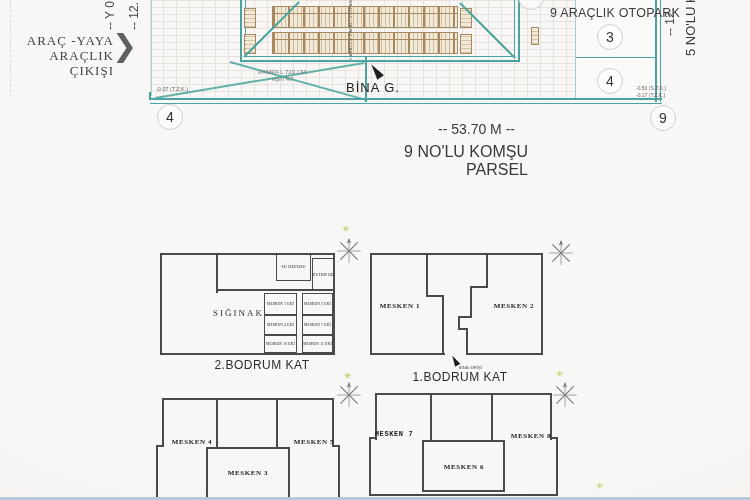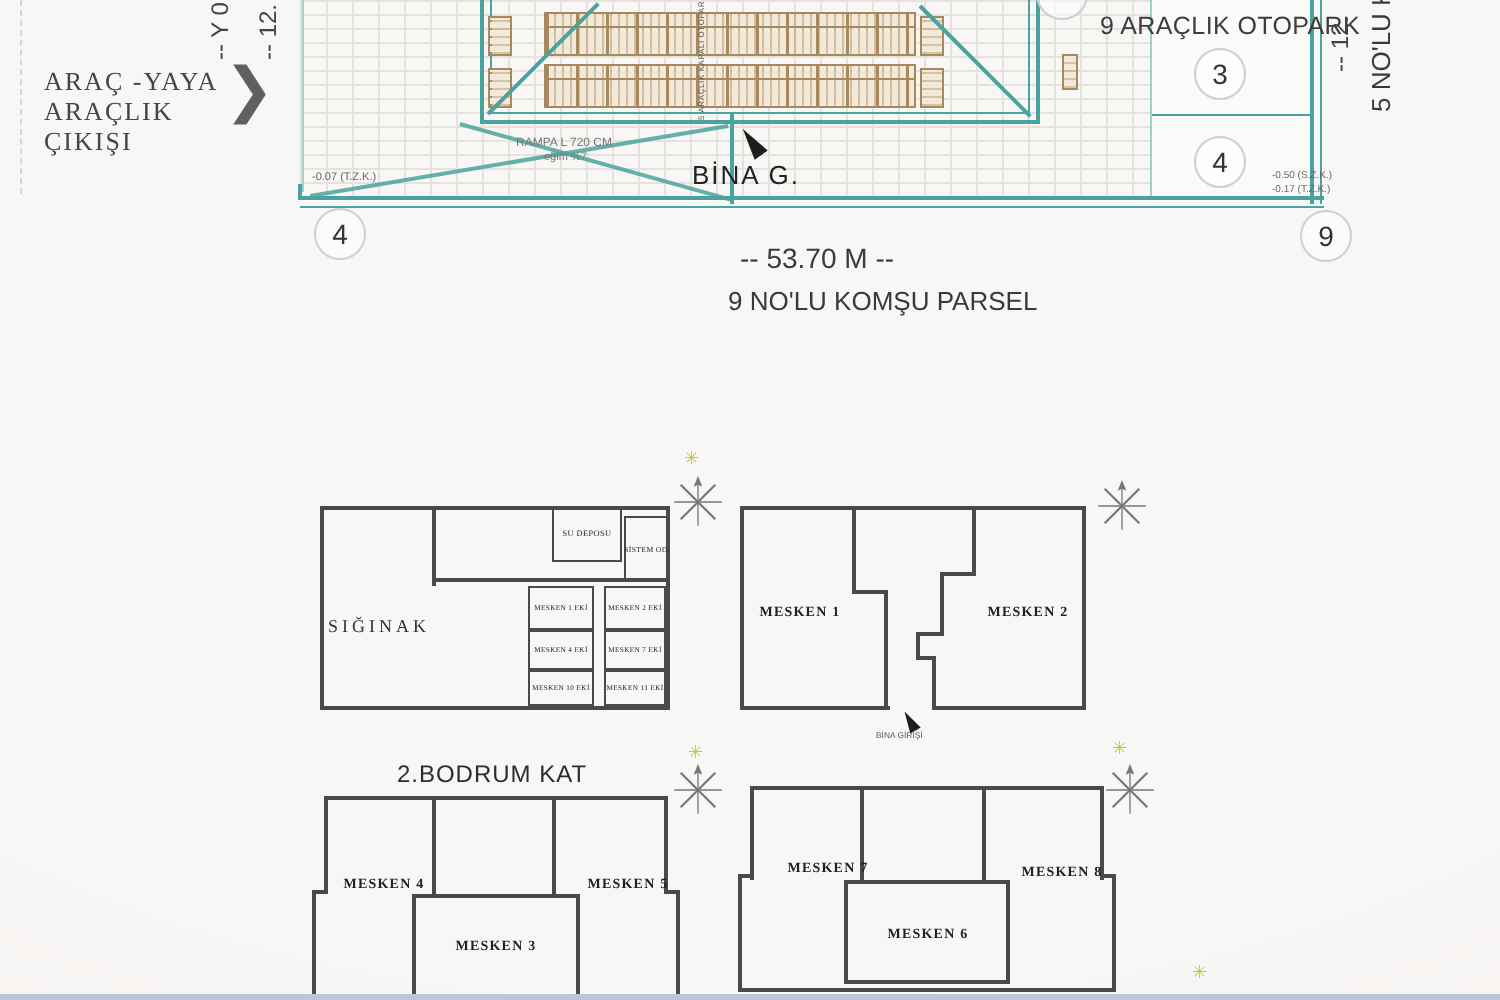--- a/index.html
+++ b/index.html
@@ -12,21 +12,21 @@
     position:relative; width:750px; height:500px; overflow:hidden;
     margin:0 auto;
     background:
       radial-gradient(130% 105% at 50% 42%, rgba(255,255,255,0) 55%, rgba(224,196,196,.28) 100%),
       var(--bg);
     font-family:"Liberation Sans","DejaVu Sans",sans-serif;
     color:var(--txt);
   }
   .abs{ position:absolute; }
   .serif{ font-family:"Liberation Serif","DejaVu Serif",serif; }
-  .ctr{ text-align:left; }
+  .ctr{ text-align:right; }
   .vtext{ writing-mode:vertical-rl; transform:rotate(180deg); white-space:pre; line-height:1; }
   .pre{ white-space:pre; }
 
   
   .brick{
     background-image:
       repeating-linear-gradient(180deg, #e6e3dd 0 1px, transparent 1px 7px),
       repeating-linear-gradient(90deg, rgba(213,209,202,.55) 0 1px, transparent 1px 13px);
   }
   .teal-h{ border-top:2px solid var(--teal); border-bottom:1px solid var(--teal); }
@@ -132,21 +132,21 @@
   <div class="abs" style="left:636px; top:85px; font-size:5px; color:#666;">-0.50 (S.Z.K.)</div>
   <div class="abs" style="left:636px; top:92px; font-size:5px; color:#666;">-0.17 (T.Z.K.)</div>
 
   <div class="abs circle" style="left:157px; top:104px;">4</div>
   <div class="abs circle" style="left:597px; top:24px;">3</div>
   <div class="abs circle" style="left:597px; top:68px;">4</div>
   <div class="abs circle" style="left:650px; top:105px;">9</div>
   <div class="abs circle" style="left:518px; top:-16px;"></div>
 
   <div class="abs ctr" style="left:370px; top:121px; width:145px; font-size:14px; color:#3a3a3a;">-- 53.70 M --</div>
-  <div class="abs ctr" style="left:364px; top:143px; width:180px; font-size:13px; color:#3a3a3a;">9 NO'LU KOMŞU PARSEL</div>
+  <div class="abs ctr" style="left:348px; top:143px; width:180px; font-size:16px; color:#3a3a3a;">9 NO'LU KOMŞU PARSEL</div>
 
   <div class="abs vtext" style="left:104px; top:-34px; height:64px; font-size:12px; color:#444;">-- Y 0</div>
   <div class="abs vtext" style="left:128px; top:-34px; height:64px; font-size:12px; color:#444;">-- 12.</div>
   <div class="abs vtext" style="left:664px; top:-22px; height:58px; font-size:12px; color:#444;">-- 12.</div>
   <div class="abs vtext" style="left:684px; top:-24px; height:80px; font-size:13px; color:#3a3a3a;">5 NO'LU KOM</div>
 
 
   <div class="abs wall" style="left:160px; top:253px; width:175px; height:102px;"></div>
   <div class="abs wl" style="left:216px; top:253px; width:2px; height:40px;"></div>
   <div class="abs wl" style="left:216px; top:289px; width:119px; height:2px;"></div>
@@ -172,40 +172,41 @@
     <span class="tinylbl">MESKEN 2 EKİ</span>
     </div>
   <div class="abs cell" style="left:302px; top:315px; width:31px; height:20px;">
     <span class="tinylbl">MESKEN 7 EKİ</span>
     </div>
   <div class="abs cell" style="left:302px; top:335px; width:31px; height:18px;">
     <span class="tinylbl">MESKEN 11 EKİ</span>
     </div>
 
   <div class="abs serif ctr" style="left:164px; top:308px; width:100px; font-size:9px; letter-spacing:2px; color:#333;">SIĞINAK</div>
-  <div class="abs caption" style="left:191px; top:358px; width:110px;margin-top:22px;">2.BODRUM KAT</div>
+  <div class="abs caption" style="left:207px; top:358px; width:110px;">2.BODRUM KAT</div>
 
   <div class="abs wall" style="left:370px; top:253px; width:173px; height:102px;"></div>
   <div class="abs wl" style="left:426px; top:253px; width:2px; height:44px;"></div>
   <div class="abs wl" style="left:426px; top:295px; width:18px; height:2px;"></div>
   <div class="abs wl" style="left:442px; top:295px; width:2px; height:60px;"></div>
   <div class="abs wl" style="left:486px; top:253px; width:2px; height:35px;"></div>
   <div class="abs wl" style="left:470px; top:286px; width:18px; height:2px;"></div>
   <div class="abs wl" style="left:470px; top:286px; width:2px; height:32px;"></div>
   <div class="abs wl" style="left:458px; top:316px; width:14px; height:2px;"></div>
   <div class="abs wl" style="left:458px; top:316px; width:2px; height:14px;"></div>
   <div class="abs wl" style="left:458px; top:328px; width:10px; height:2px;"></div>
   <div class="abs wl" style="left:466px; top:328px; width:2px; height:27px;"></div>
   <div class="abs" style="left:445px; top:351px; width:21px; height:6px; background:var(--bg);"></div>
 
   <div class="abs roomlbl" style="left:372px; top:302px; width:56px;">MESKEN 1</div>
   <div class="abs roomlbl" style="left:486px; top:302px; width:56px;">MESKEN 2</div>
 
   <div class="abs smalltri" style="left:452px; top:355px;"></div>
   <div class="abs ctr" style="left:438px; top:365px; width:44px; font-size:4.2px; color:#555;">BİNA GİRİŞİ</div>
+  <div class="abs caption" style="left:405px; top:370px; width:110px;">1.BODRUM KAT</div>
 
   <div class="abs" style="left:162px; top:398px; width:172px; height:49px; border:2px solid var(--line); border-bottom:none;"></div>
   <div class="abs" style="left:156px; top:445px; width:184px; height:57px; border-left:2px solid var(--line); border-right:2px solid var(--line);"></div>
   <div class="abs wl" style="left:156px; top:445px; width:8px; height:2px;"></div>
   <div class="abs wl" style="left:332px; top:445px; width:8px; height:2px;"></div>
   <div class="abs wl" style="left:216px; top:398px; width:2px; height:49px;"></div>
   <div class="abs wl" style="left:276px; top:398px; width:2px; height:49px;"></div>
   <div class="abs" style="left:206px; top:447px; width:84px; height:55px; border:2px solid var(--line); border-bottom:none;"></div>
 
   <div class="abs roomlbl" style="left:166px; top:438px; width:52px;">MESKEN 4</div>
@@ -213,21 +214,21 @@
   <div class="abs roomlbl" style="left:220px; top:469px; width:56px;">MESKEN 3</div>
 
   <div class="abs" style="left:375px; top:393px; width:177px; height:47px; border:2px solid var(--line); border-bottom:none;"></div>
   <div class="abs" style="left:369px; top:437px; width:189px; height:59px; border:2px solid var(--line); border-top:none;"></div>
   <div class="abs wl" style="left:369px; top:437px; width:8px; height:2px;"></div>
   <div class="abs wl" style="left:550px; top:437px; width:8px; height:2px;"></div>
   <div class="abs wl" style="left:430px; top:393px; width:2px; height:47px;"></div>
   <div class="abs wl" style="left:491px; top:393px; width:2px; height:47px;"></div>
   <div class="abs" style="left:422px; top:440px; width:83px; height:52px; border:2px solid var(--line);"></div>
 
-  <div class="abs roomlbl" style="left:388px; top:430px; width:52px;">MESKEN 7</div>
+  <div class="abs roomlbl" style="left:368px; top:430px; width:52px;font-family:Liberation Mono, monospace;">MESKEN 7</div>
   <div class="abs roomlbl" style="left:505px; top:432px; width:52px;">MESKEN 8</div>
   <div class="abs roomlbl" style="left:436px; top:463px; width:56px;">MESKEN 6</div>
 
   <div class="abs star" style="left:342px; top:225px;">✳</div>
   <div class="abs star" style="left:344px; top:372px;">✳</div>
   <div class="abs star" style="left:556px; top:370px;">✳</div>
   <div class="abs star" style="left:596px; top:482px;">✳</div>
 
   <svg class="abs" style="left:336px; top:238px;" width="26" height="26" viewBox="0 0 24 24">
     <g stroke="#777" stroke-width="1">

